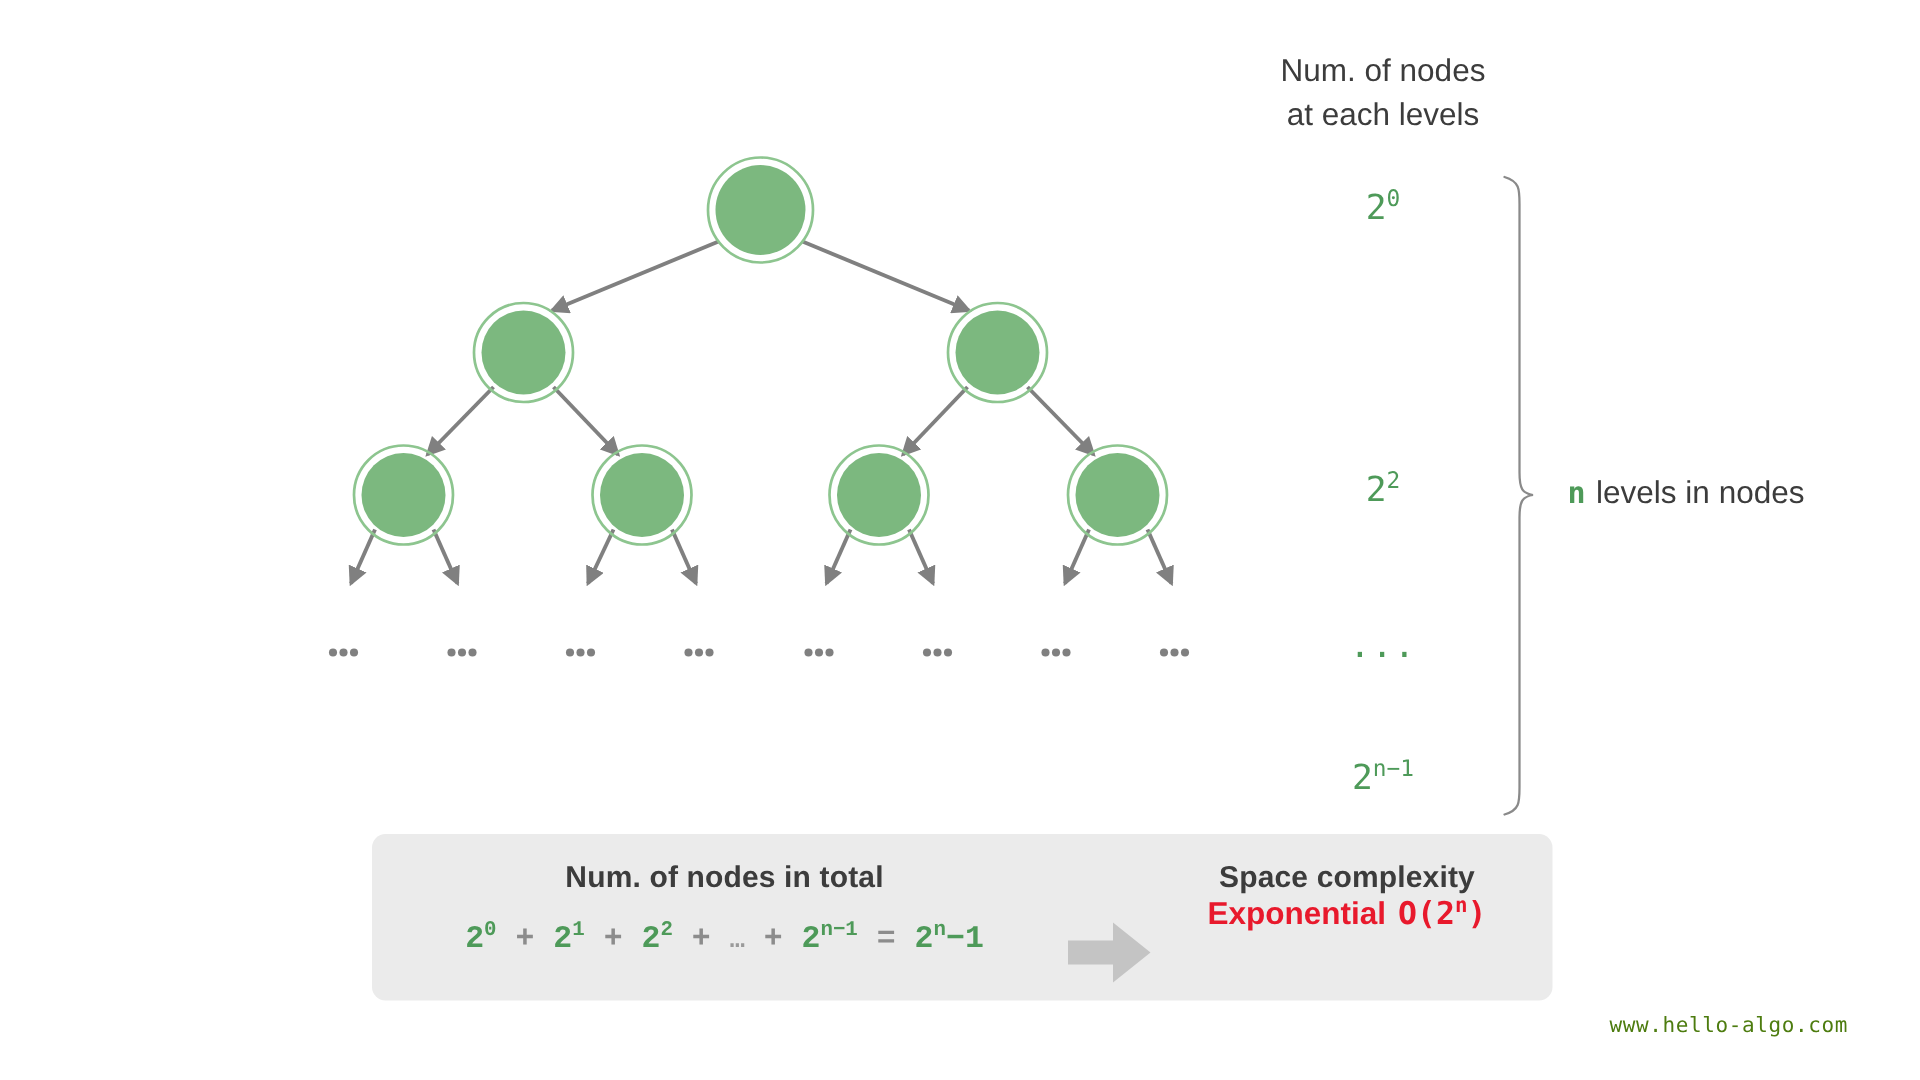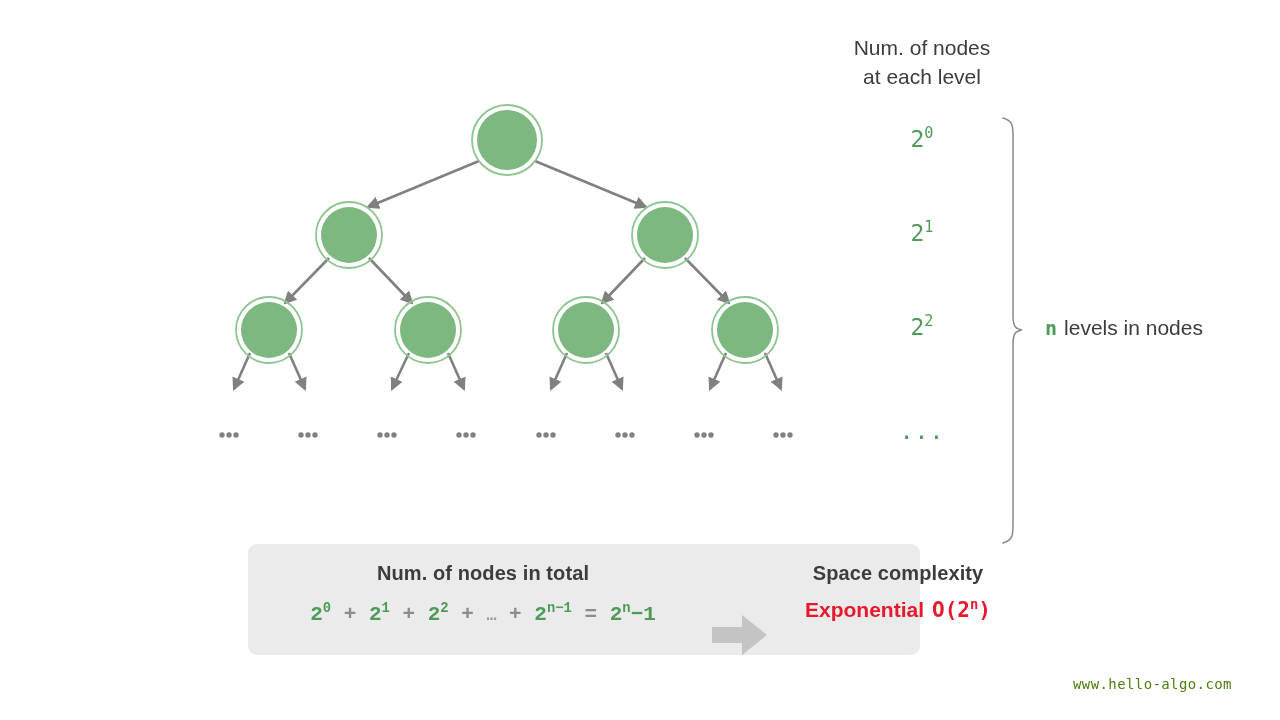--- a/index.html
+++ b/index.html
@@ -81,22 +81,22 @@
     font-weight: bold;
     color: #4e9a59;
     font-size: 20px;
     margin-right: 7px;
   }
 
   
   #summary-panel {
     position: absolute;
     left: 248px;
-    top: 544px;
-    width: 672px;
+    top: 556px;
+    width: 787px;
     height: 111px;
     background: #ebebeb;
     border-radius: 9px;
   }
   .sum-left {
     position: absolute;
     left: 10px;
     top: 18px;
     width: 450px;
     text-align: center;
@@ -121,21 +121,20 @@
     font-size: 21px;
     color: #808080;
     white-space: nowrap;
   }
   .sum-formula .g { color: #4e9a59; }
   .sum-formula .op { color: #8c8c8c; font-weight: bold; }
   .sum-formula sup { font-size: 0.66em; vertical-align: super; line-height: 0; }
   .sum-formula .ell { color: #9a9a9a; font-size: 0.8em; }
 
   .sum-answer {
-    margin-top: 13px;
     font-size: 21px;
     font-weight: bold;
     color: #e8192c;
     white-space: nowrap;
   }
   .sum-answer .mono {
     font-family: "DejaVu Sans Mono", monospace;
     font-weight: bold;
     margin-left: 8px;
   }
@@ -259,33 +258,33 @@
     <path d="M 1003 118
              C 1013 121, 1013 126, 1013 136
              L 1013 315
              C 1013 326, 1015 329, 1022 330
              C 1015 331, 1013 334, 1013 345
              L 1013 525
              C 1013 535, 1013 540, 1003 543" fill="none" stroke="#8a8a8a" stroke-width="1.5" stroke-linecap="round"></path>
   </svg>
 
   <div class="col-header">Num. of nodes
-at each level</div>
+at each levels</div>
 
   <div class="lvl-label" style="top:126px;">
     <span>2</span><sup>0</sup>
   </div>
-  <div class="lvl-label" style="top:220px;">
-    <span>2</span><sup>1</sup>
-  </div>
   <div class="lvl-label" style="top:314px;">
     <span>2</span><sup>2</sup>
   </div>
   <div class="lvl-label dots" style="top:418px;">
     <span>...</span>
+  </div>
+  <div class="lvl-label" style="top:506px;">
+    <span>2</span><sup>n−1</sup>
   </div>
 
   <div class="total-levels">
     <span class="nvar">n</span><span>levels in nodes</span>
   </div>
 
   <div id="summary-panel">
 
     <div class="sum-left">
       <div class="sum-title">Num. of nodes in total</div>

